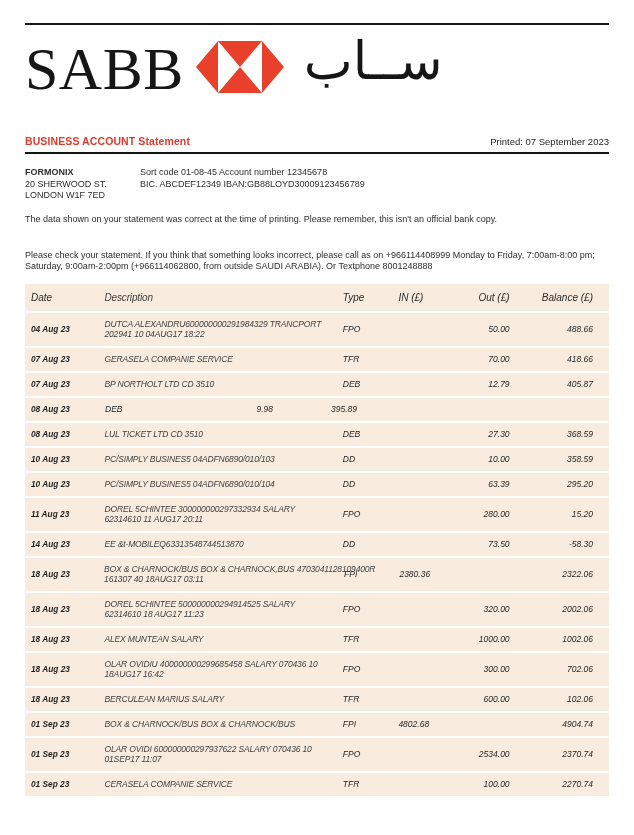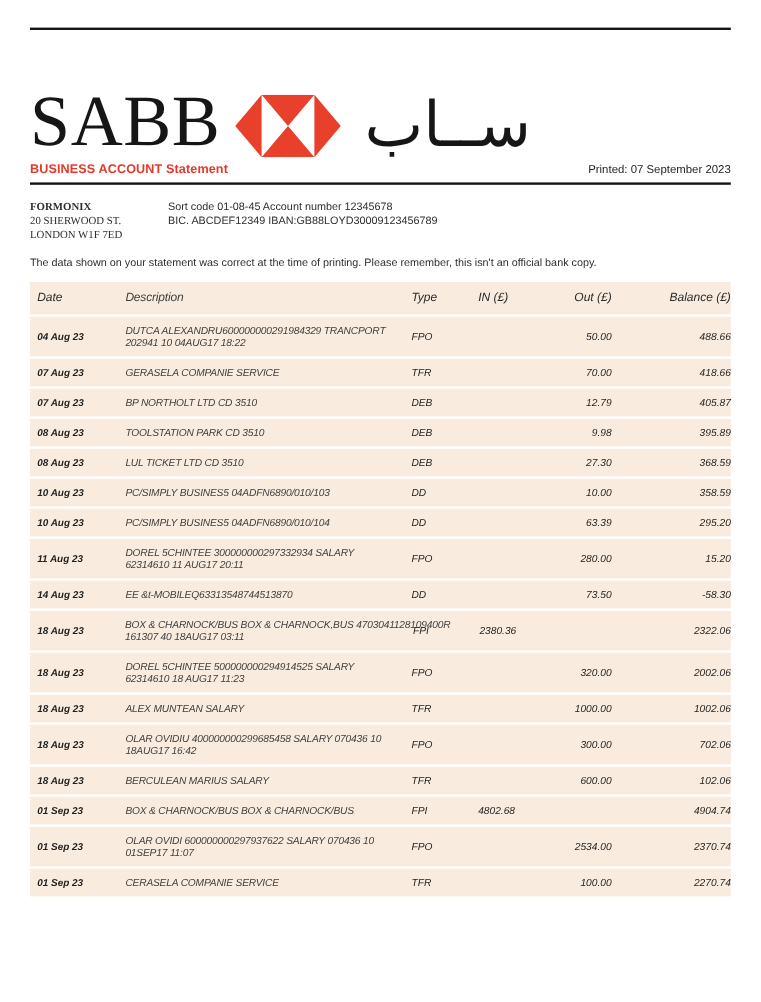--- a/index.html
+++ b/index.html
@@ -5,55 +5,55 @@
   * { margin:0; padding:0; box-sizing:border-box; }
   html,body { background:#ffffff; }
   .page {
     width:634px; height:835px; background:#ffffff; overflow:hidden;
     font-family:"Liberation Sans", sans-serif; color:#222; position:relative;
   }
   .inner { padding:0 25px; }
   .topline { margin-top:23px; border-top:2px solid #141414; }
   .divider { border-top:2px solid #141414; margin-top:5px; }
 
-  .logo-row { display:flex; align-items:flex-end; margin-top:30px; height:76px; }
+  .logo-row { display:flex; align-items:flex-start; margin-top:14px; height:76px; }
   .brand-serif {
     font-family:"Liberation Serif", serif; font-size:60px; line-height:1;
     color:#161616; letter-spacing:0.5px;
   }
   .hexagon { margin:2px 8px 0 12px; display:block; }
   .brand-arabic {
     font-family:"DejaVu Sans", sans-serif; font-size:52px; line-height:1;
     color:#161616; margin-left:12px; margin-top:-4px;
   }
 
-  .statement-row { display:flex; justify-content:space-between; align-items:flex-end; margin-top:4px; }
+  .statement-row { display:flex; justify-content:space-between; align-items:flex-end; margin-top:20px; }
   .statement-title { color:#e23a2a; font-weight:bold; font-size:10.5px; letter-spacing:0.1px; }
   .printed { font-size:9.5px; color:#252525; }
 
   .info-row { display:flex; margin-top:13px; font-size:9px; line-height:11.5px; color:#2e2e2e; }
-  .addr { width:115px;font-family:Liberation Serif, serif; }
+  .addr { width:115px; }
   .addr-name { font-weight:bold; }
   .note { margin-top:12px; font-size:9px; color:#2e2e2e; }
   .check { margin-top:26px; font-size:9px; line-height:11.5px; color:#2e2e2e; max-width:572px; }
 
   .table { margin-top:11px; }
   .thead, .trow {
     display:flex; background:#f9ecdf; margin-bottom:2px; align-items:center;font-style:italic;
   }
   .thead { padding:8px 0; font-size:10px; color:#2b2b2b; }
   .trow { padding:6px 0; font-size:8.5px; line-height:10.5px; color:#1f1f1f; min-height:23px; }
   .c-date { width:80px; padding-left:6px; }
   .trow .c-date { font-weight:bold; font-size:8.3px; }
   .c-desc { width:240px; padding-right:6px; color:#404040; letter-spacing:-0.15px; }
   .c-desc .dline { white-space:nowrap; }
   .c-type { width:56px; }
   .c-in  { width:46px; text-align:left; }
   .c-out { width:66px; text-align:right; }
-  .c-bal { width:100px; text-align:right; padding-right:0; }
+  .c-bal { width:100px; text-align:right; padding-right:16px; }
 </style>
 </head>
 <body>
 
 <div class="page">
   <div class="inner">
 
     <div class="topline"></div>
 
     <div class="logo-row">
@@ -81,20 +81,21 @@
         <div>LONDON W1F 7ED</div>
       </div>
       <div class="acct">
         <div>Sort code 01-08-45  Account number 12345678</div>
         <div>BIC. ABCDEF12349   IBAN:GB88LOYD30009123456789</div>
       </div>
     </div>
 
     <div class="note">The data shown on your statement was correct at the time of printing. Please remember, this isn't an official bank copy.</div>
 
+    <div class="check">Please check your statement. If you think that something looks incorrect, please call as on +966114408999 Monday to Friday, 7:00am-8:00 pm; Saturday, 9:00am-2:00pm (+966114062800, from outside SAUDI ARABIA). Or Textphone 8001248888</div>
 
     <div class="table">
       <div class="thead">
         <div class="c-date">Date</div>
         <div class="c-desc">Description</div>
         <div class="c-type">Type</div>
         <div class="c-in">IN (£)</div>
         <div class="c-out">Out (£)</div>
         <div class="c-bal">Balance (£)</div>
       </div>
@@ -130,24 +131,20 @@
 
     </div>
     <div class="c-type">DEB</div>
     <div class="c-in"></div>
     <div class="c-out">12.79</div>
     <div class="c-bal">405.87</div>
   </div>
 
   <div class="trow">
     <div class="c-date">08 Aug 23</div>
-    <div class="c-desc">
-      <div class="dline d1">TOOLSTATION PARK CD 3510</div>
-
-    </div>
     <div class="c-type">DEB</div>
     <div class="c-in"></div>
     <div class="c-out">9.98</div>
     <div class="c-bal">395.89</div>
   </div>
 
   <div class="trow">
     <div class="c-date">08 Aug 23</div>
     <div class="c-desc">
       <div class="dline d1">LUL TICKET LTD CD 3510</div>

